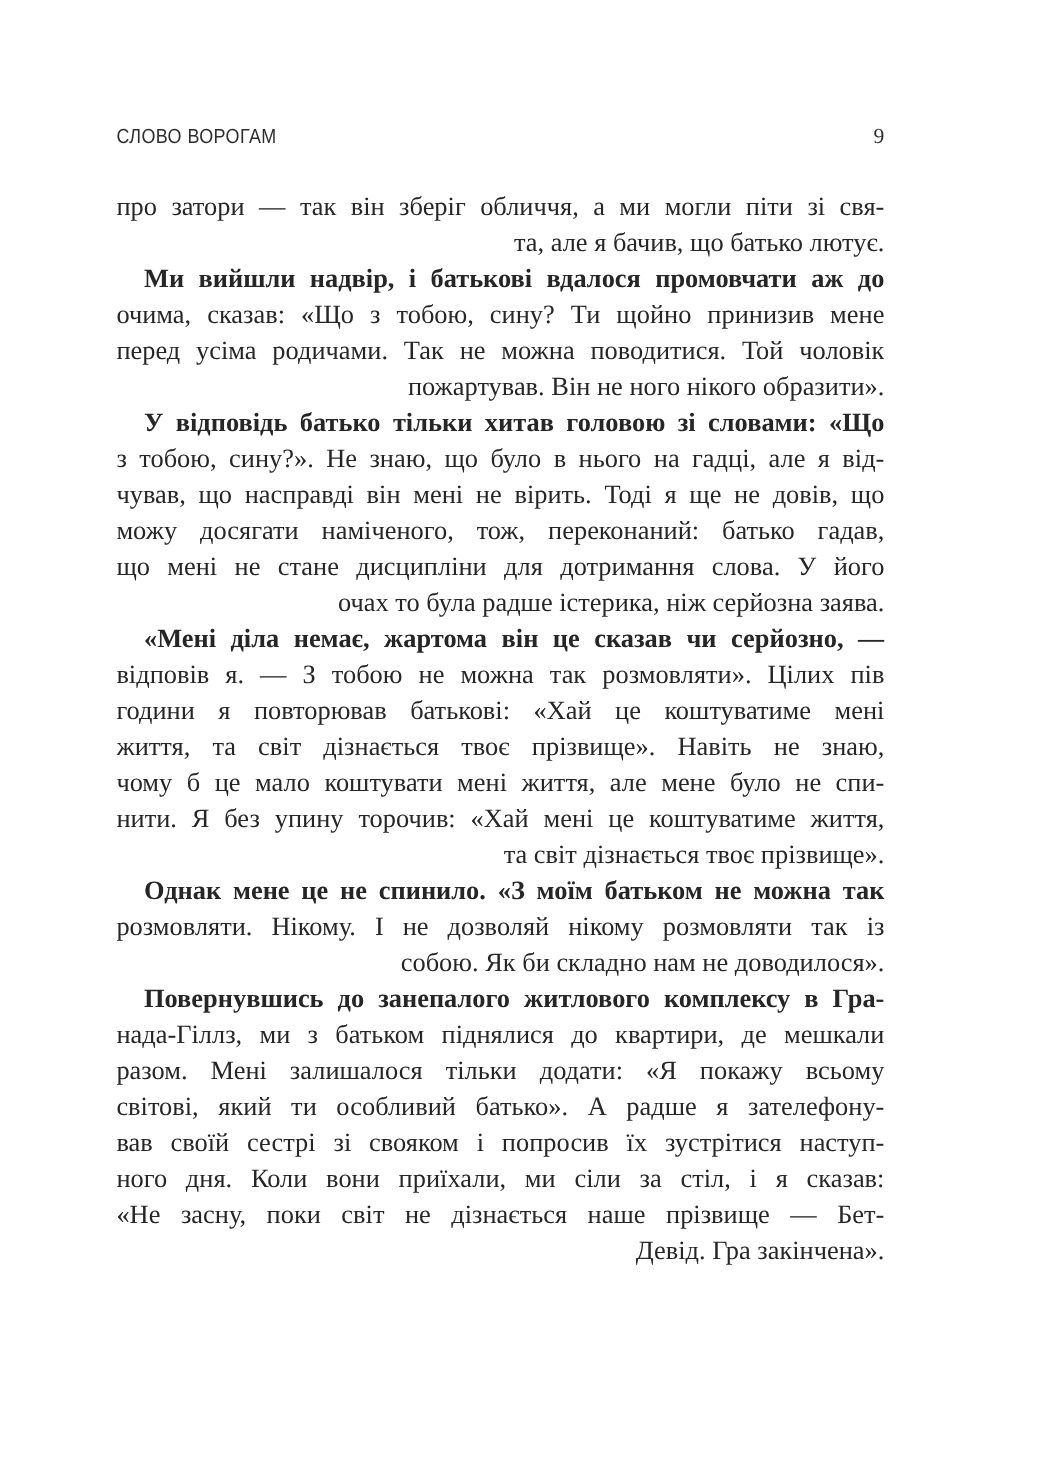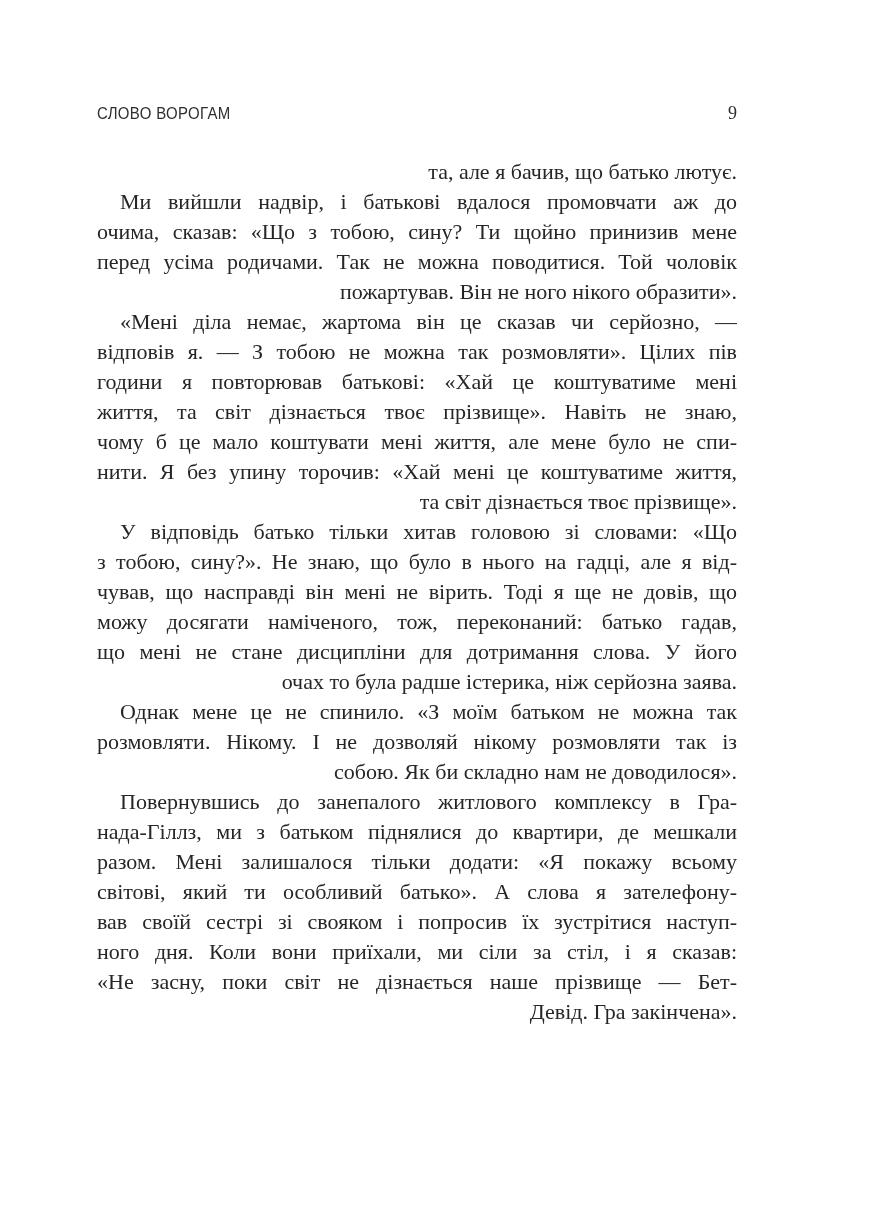--- a/index.html
+++ b/index.html
@@ -59,66 +59,68 @@
     text-align-last: justify;
     overflow: hidden;
     white-space: normal;
   }
   .line.last {
     text-align: right;
     text-align-last: auto;
   }
   .line.indent {
     text-indent: 23px;
+    font-weight: bold;
   }
 </style>
 </head>
 <body>
 
 <div class="page">
   <div class="header">
     <span class="running-title">СЛОВО ВОРОГАМ</span>
     <span class="page-number">9</span>
   </div>
   <div class="body-text" id="body-text">
       <div class="paragraph">
+        <div class="line">про затори — так він зберіг обличчя, а ми могли піти зі свя-</div>
         <div class="line last">та, але я бачив, що батько лютує.</div>
       </div>
       <div class="paragraph">
         <div class="line indent">Ми вийшли надвір, і батькові вдалося промовчати аж до</div>
         <div class="line">очима, сказав: «Що з тобою, сину? Ти щойно принизив мене</div>
         <div class="line">перед усіма родичами. Так не можна поводитися. Той чоловік</div>
         <div class="line last">пожартував. Він не ного нікого образити».</div>
+      </div>
+      <div class="paragraph">
+        <div class="line indent">У відповідь батько тільки хитав головою зі словами: «Що</div>
+        <div class="line">з тобою, сину?». Не знаю, що було в нього на гадці, але я від-</div>
+        <div class="line">чував, що насправді він мені не вірить. Тоді я ще не довів, що</div>
+        <div class="line">можу досягати наміченого, тож, переконаний: батько гадав,</div>
+        <div class="line">що мені не стане дисципліни для дотримання слова. У його</div>
+        <div class="line last">очах то була радше істерика, ніж серйозна заява.</div>
       </div>
       <div class="paragraph">
         <div class="line indent">«Мені діла немає, жартома він це сказав чи серйозно, —</div>
         <div class="line">відповів я. — З тобою не можна так розмовляти». Цілих пів</div>
         <div class="line">години я повторював батькові: «Хай це коштуватиме мені</div>
         <div class="line">життя, та світ дізнається твоє прізвище». Навіть не знаю,</div>
         <div class="line">чому б це мало коштувати мені життя, але мене було не спи-</div>
         <div class="line">нити. Я без упину торочив: «Хай мені це коштуватиме життя,</div>
         <div class="line last">та світ дізнається твоє прізвище».</div>
       </div>
       <div class="paragraph">
-        <div class="line indent">У відповідь батько тільки хитав головою зі словами: «Що</div>
-        <div class="line">з тобою, сину?». Не знаю, що було в нього на гадці, але я від-</div>
-        <div class="line">чував, що насправді він мені не вірить. Тоді я ще не довів, що</div>
-        <div class="line">можу досягати наміченого, тож, переконаний: батько гадав,</div>
-        <div class="line">що мені не стане дисципліни для дотримання слова. У його</div>
-        <div class="line last">очах то була радше істерика, ніж серйозна заява.</div>
-      </div>
-      <div class="paragraph">
         <div class="line indent">Однак мене це не спинило. «З моїм батьком не можна так</div>
         <div class="line">розмовляти. Нікому. І не дозволяй нікому розмовляти так із</div>
         <div class="line last">собою. Як би складно нам не доводилося».</div>
       </div>
       <div class="paragraph">
         <div class="line indent">Повернувшись до занепалого житлового комплексу в Гра-</div>
         <div class="line">нада-Гіллз, ми з батьком піднялися до квартири, де мешкали</div>
         <div class="line">разом. Мені залишалося тільки додати: «Я покажу всьому</div>
-        <div class="line">світові, який ти особливий батько». А слова я зателефону-</div>
+        <div class="line">світові, який ти особливий батько». А радше я зателефону-</div>
         <div class="line">вав своїй сестрі зі свояком і попросив їх зустрітися наступ-</div>
         <div class="line">ного дня. Коли вони приїхали, ми сіли за стіл, і я сказав:</div>
         <div class="line">«Не засну, поки світ не дізнається наше прізвище — Бет-</div>
         <div class="line last">Девід. Гра закінчена».</div>
       </div>
     </div>
 </div>
 
 </body></html>

